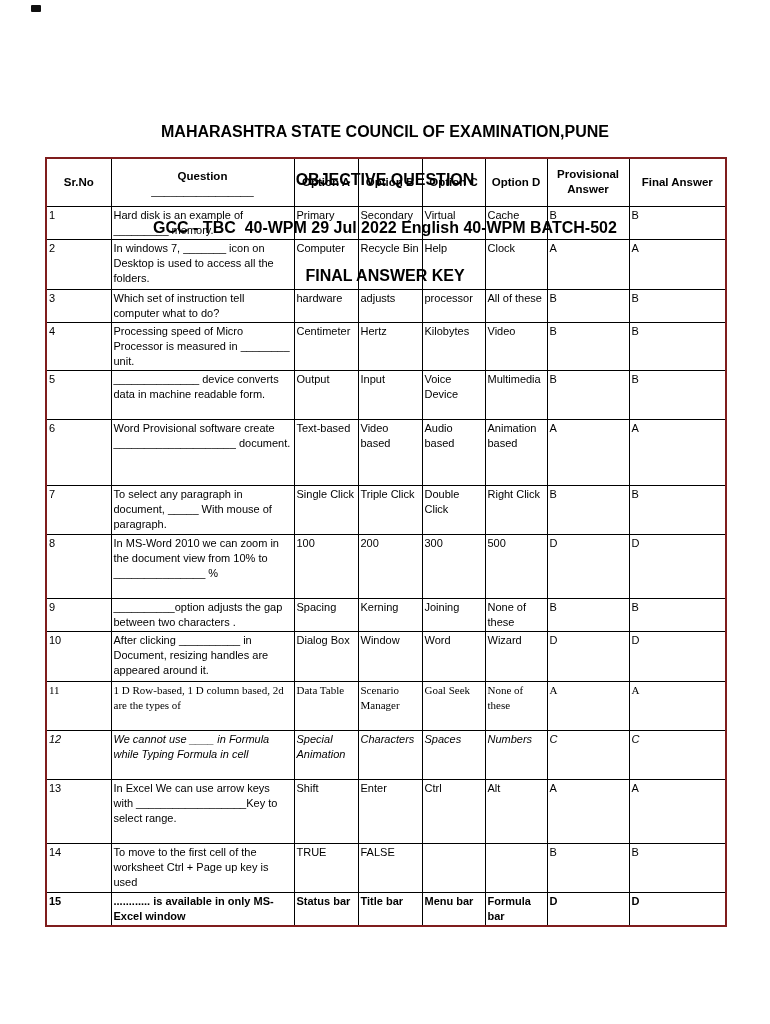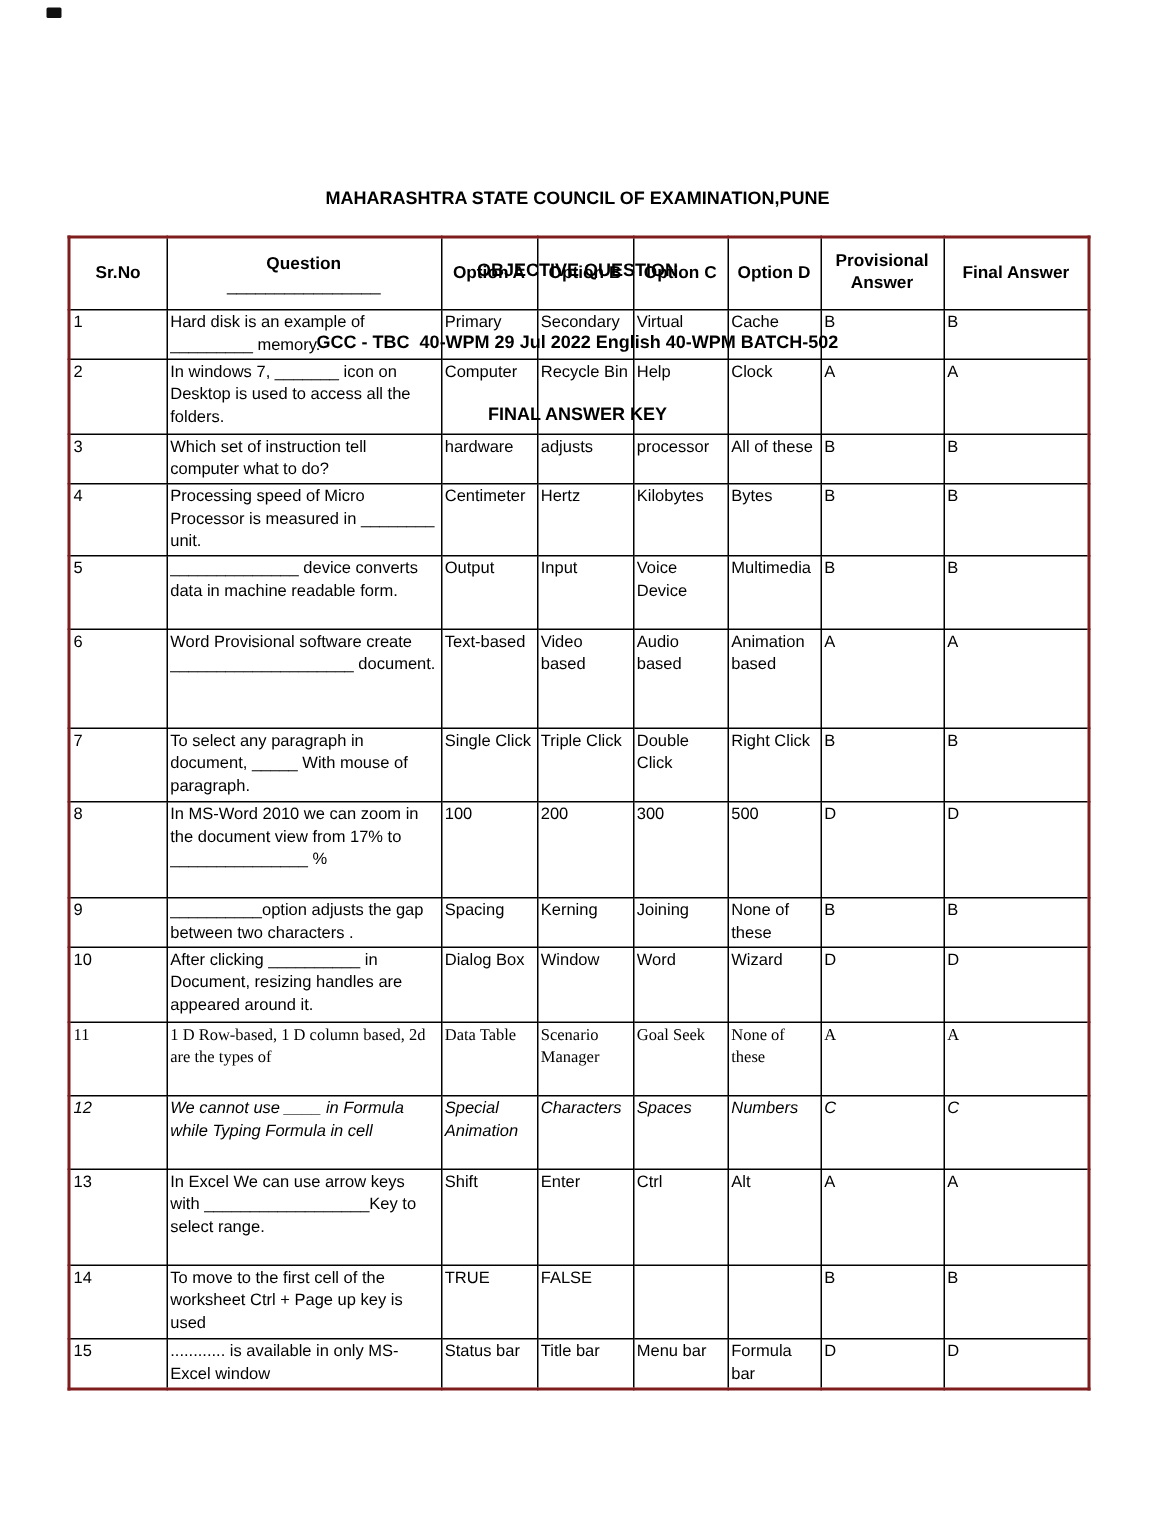--- a/index.html
+++ b/index.html
@@ -21,21 +21,21 @@
     background: #101010;
     border-radius: 1px;
   }
   .titles {
     position: absolute;
     top: 92px;
     left: 0;
     right: 0;
     text-align: center;
     font-weight: bold;
-    font-size: 12px;
+    font-size: 16px;
     line-height: 16px;
     white-space: pre-wrap;
   }
   table.answer-key {
     position: absolute;
     left: 45px;
     top: 157px;
     width: 680px;
     border-collapse: collapse;
     table-layout: fixed;
@@ -70,21 +70,21 @@
   tbody tr:nth-child(5)  td { height: 49px; }
   tbody tr:nth-child(6)  td { height: 66px; }
   tbody tr:nth-child(7)  td { height: 49px; }
   tbody tr:nth-child(8)  td { height: 64px; }
   tbody tr:nth-child(9)  td { height: 32px; }
   tbody tr:nth-child(10) td { height: 50px; }
   tbody tr:nth-child(11) td { height: 49px; font-family: Liberation Serif, serif; }
   tbody tr:nth-child(12) td { height: 49px; font-style: italic; }
   tbody tr:nth-child(13) td { height: 64px; }
   tbody tr:nth-child(14) td { height: 49px; }
-  tbody tr:nth-child(15) td { height: 26px; }
+  tbody tr:nth-child(15) td { height: 26px; font-weight: bold; }
 </style>
 </head>
 <body>
 
 <div>
 
   <div class="scan-artifact"></div>
 
   <div class="titles">
     <div>MAHARASHTRA STATE COUNCIL OF EXAMINATION,PUNE</div>
@@ -152,21 +152,21 @@
     <td>B</td>
     <td>B</td>
   </tr>
 
   <tr>
     <td>4</td>
     <td>Processing speed of Micro Processor is measured in ________ unit.</td>
     <td>Centimeter</td>
     <td>Hertz</td>
     <td>Kilobytes</td>
-    <td>Bytes</td>
+    <td>Video</td>
     <td>B</td>
     <td>B</td>
   </tr>
 
   <tr>
     <td>5</td>
     <td>______________ device converts data in machine readable form.</td>
     <td>Output</td>
     <td>Input</td>
     <td>Voice Device</td>
@@ -192,21 +192,21 @@
     <td>Single Click</td>
     <td>Triple Click</td>
     <td>Double Click</td>
     <td>Right Click</td>
     <td>B</td>
     <td>B</td>
   </tr>
 
   <tr>
     <td>8</td>
-    <td>In MS-Word 2010 we can zoom in the document view from 17% to _______________ %</td>
+    <td>In MS-Word 2010 we can zoom in the document view from 10% to _______________ %</td>
     <td>100</td>
     <td>200</td>
     <td>300</td>
     <td>500</td>
     <td>D</td>
     <td>D</td>
   </tr>
 
   <tr>
     <td>9</td>

